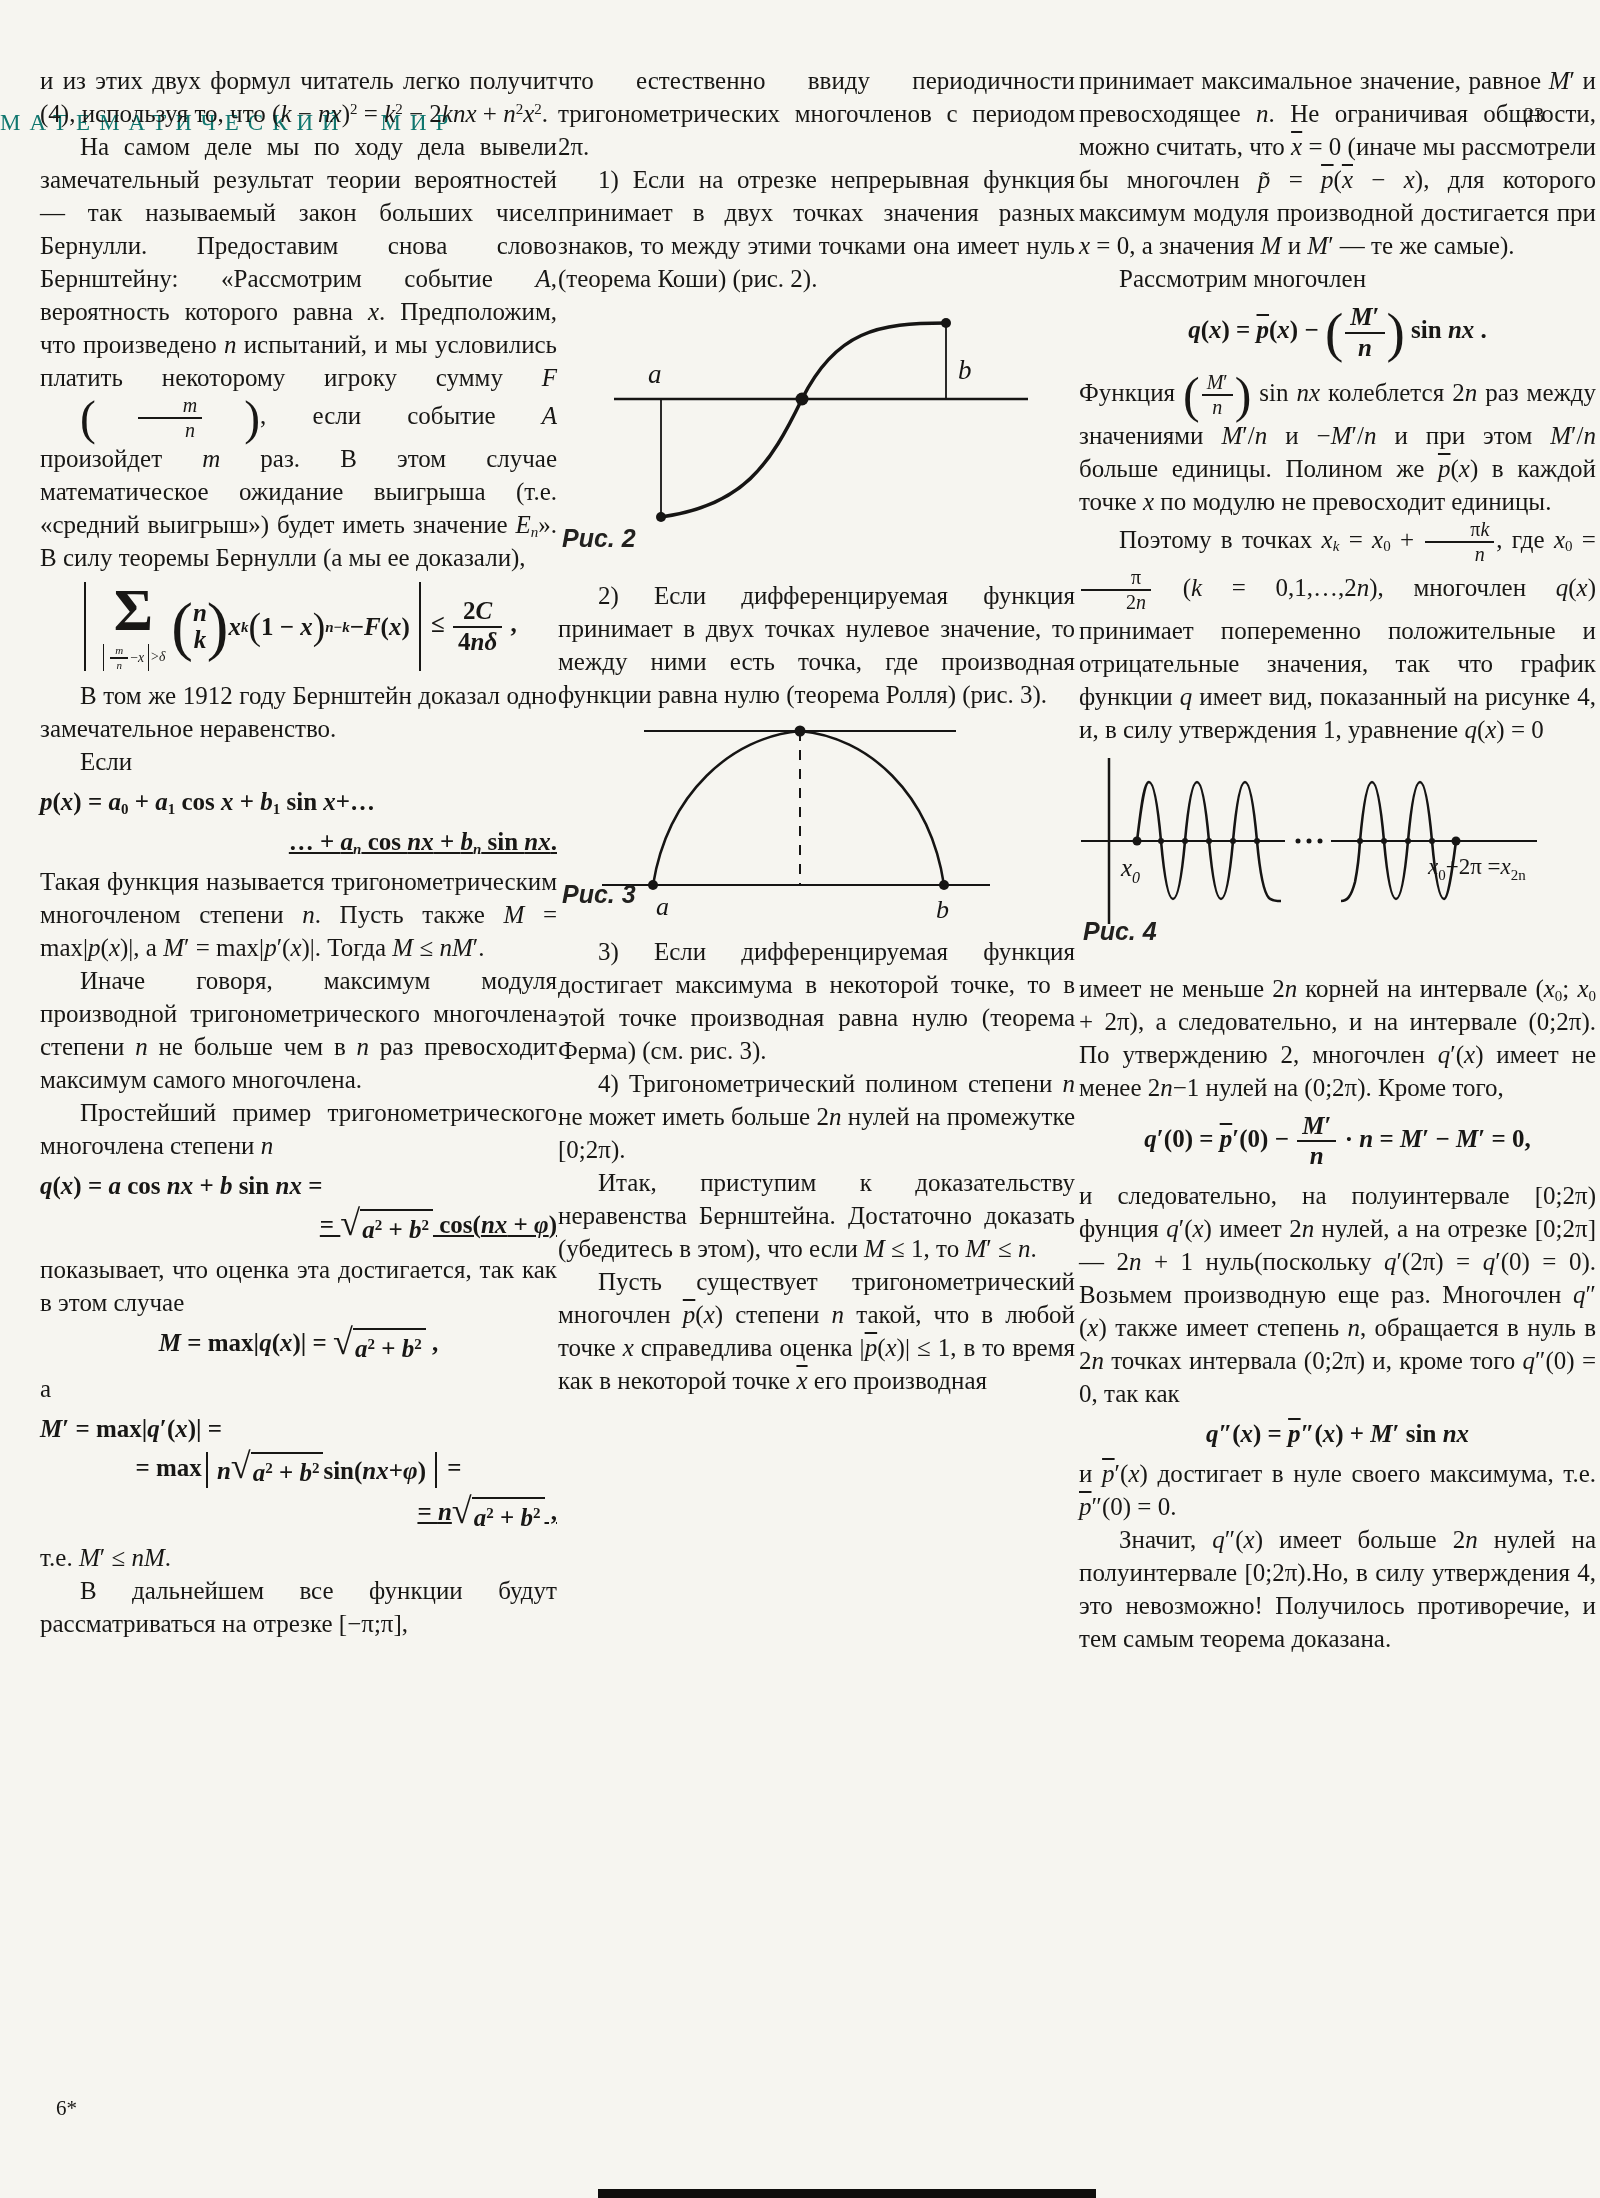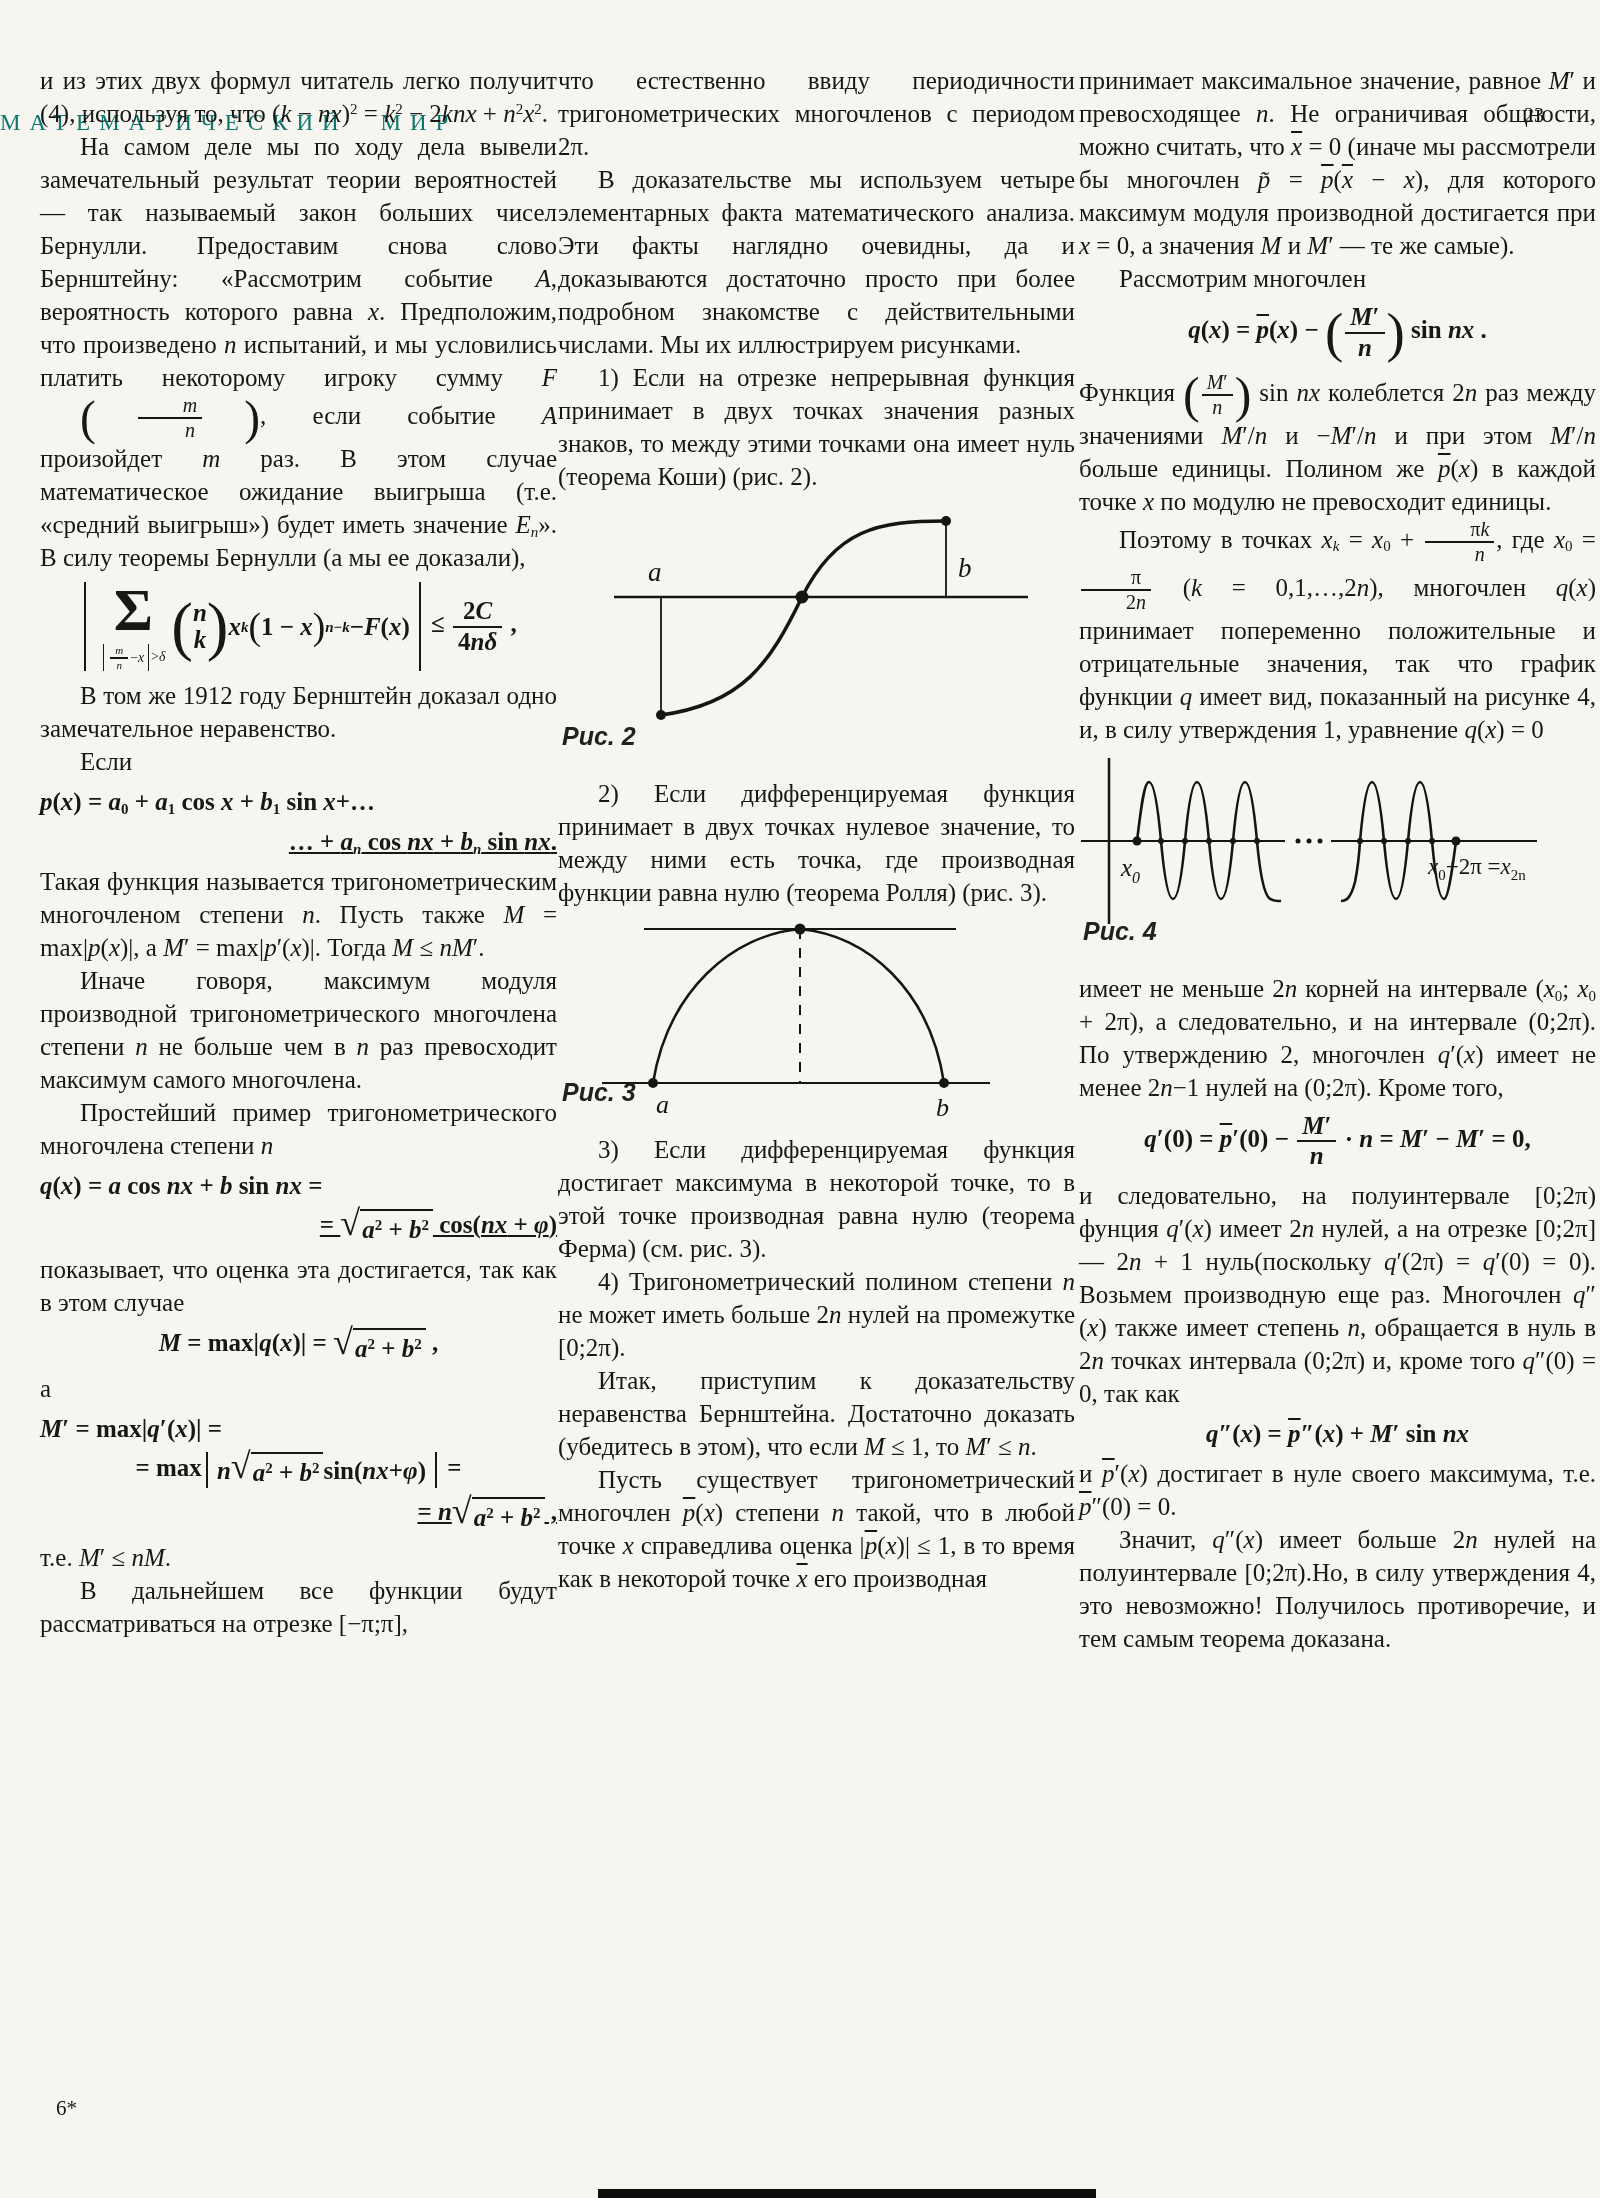--- a/index.html
+++ b/index.html
@@ -110,21 +110,20 @@
           </span> sin(<i>nx</i> + <i>φ</i>)</span> =</div>
       <div class="eq r">= <i>n</i><span class="sq">
           <span class="rad">√</span>
           <span class="sqc"><i>a</i><sup>2</sup> + <i>b</i><sup>2</sup></span>
         </span> ,</div>
       <p class="para noind">т.е. <i>M</i>′ ≤ <i>nM</i>.</p>
       <p class="para">В дальнейшем все функции будут рассматриваться на отрезке [−π;π],</p>
     </div>
   <div class="col" id="col2">
       <p class="para noind">что естественно ввиду периодичности тригонометрических многочленов с периодом 2π.</p>
-      <p class="para">В доказательстве мы используем четыре элементарных факта математического анализа. Эти факты наглядно очевидны, да и доказываются достаточно просто при более подробном знакомстве с действительными числами. Мы их иллюстрируем рисунками.</p>
       <p class="para">1) Если на отрезке непрерывная функция принимает в двух точках значения разных знаков, то между этими точками она имеет нуль (теорема Коши) (рис. 2).</p>
       <div class="fig" style="height: 268px;">
         <svg width="517" height="234" viewBox="0 0 517 234">
           <line x1="56" y1="96" x2="470" y2="96" stroke="#161514" stroke-width="2.5"></line>
           <line x1="103" y1="96" x2="103" y2="214" stroke="#161514" stroke-width="1.8"></line>
           <line x1="388" y1="22" x2="388" y2="96" stroke="#161514" stroke-width="1.8"></line>
           <path d="M103,214 C185,203 212,162 244,96 C278,28 320,20 388,20" fill="none" stroke="#161514" stroke-width="3.5"></path>
           <circle cx="103" cy="214" r="5" fill="#161514"></circle>
           <circle cx="244" cy="96" r="6.5" fill="#161514"></circle>
           <circle cx="388" cy="20" r="5" fill="#161514"></circle>

